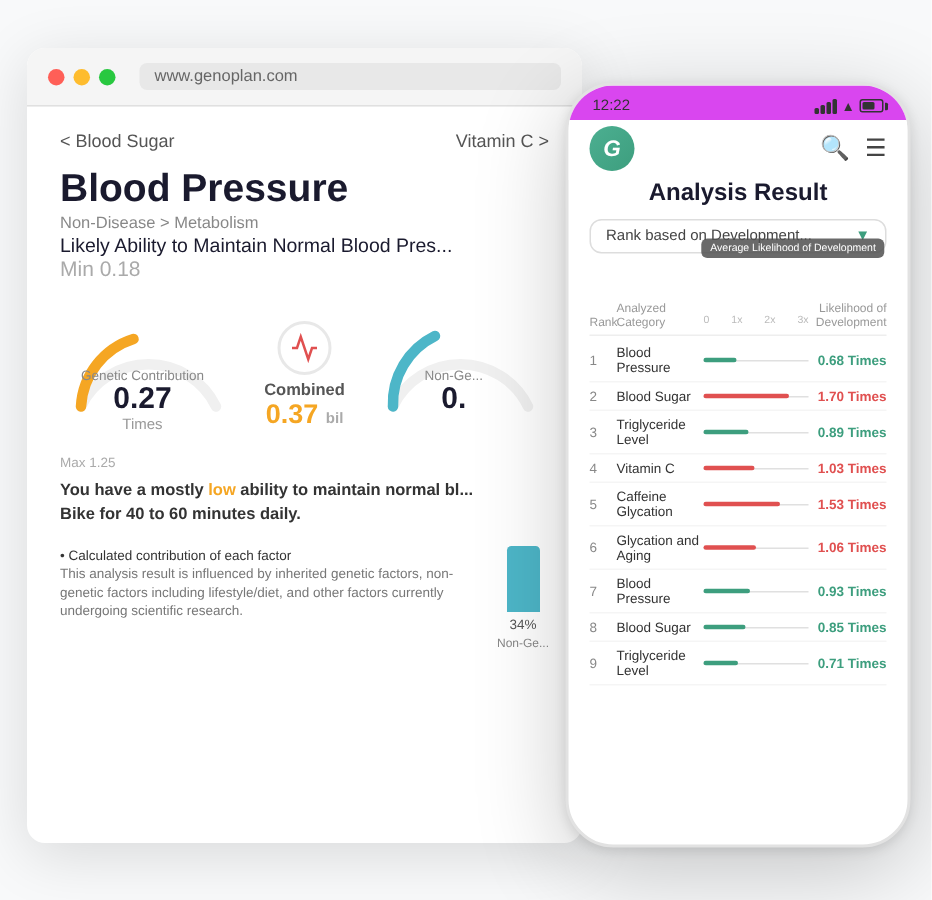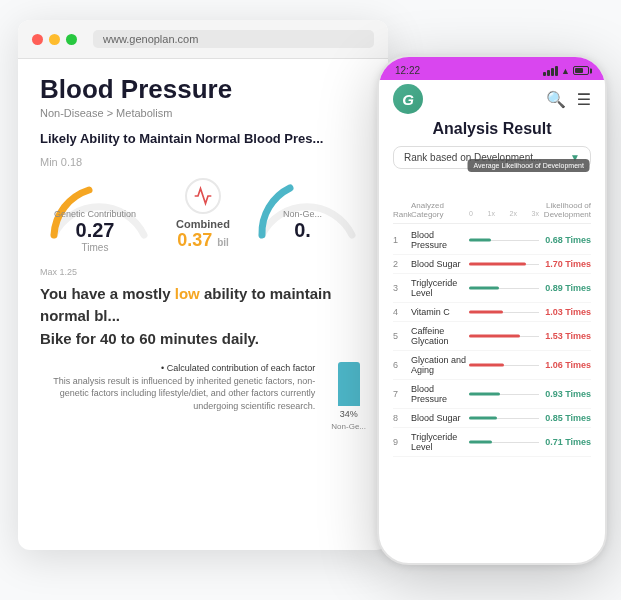--- a/index.html
+++ b/index.html
@@ -12,21 +12,21 @@
       display: flex;
       align-items: center;
       justify-content: center;
       position: relative;
     }
 
     
     .browser-window {
       position: absolute;
       left: 18px;
-      top: 20px;
+      top: 32px;
       width: 370px;
       height: 530px;
       background: #fff;
       border-radius: 12px;
       box-shadow: 0 8px 40px rgba(0,0,0,0.13);
       overflow: hidden;
       z-index: 1;
     }
     .browser-titlebar {
       display: flex;
@@ -78,27 +78,27 @@
     .page-title {
       font-size: 26px;
       font-weight: 800;
       color: #1a1a2e;
       margin-bottom: 3px;
       line-height: 1.1;
     }
     .page-subtitle {
       font-size: 11px;
       color: #888;
-      margin-bottom: 12px;
+      margin-bottom: 1px;
     }
     .section-heading {
       font-size: 13px;
-      font-weight: 700;
+      font-weight: 400;
       color: #1a1a2e;
-      margin-bottom: 10px;
+      margin-bottom: 0;
     }
     .gauge-section {
       display: flex;
       align-items: flex-start;
       gap: 0;
       margin-bottom: 8px;
       position: relative;
     }
     .gauge-value {
       font-size: 20px;
@@ -141,39 +141,38 @@
       font-size: 18px;
       font-weight: 700;
       color: #f5a623;
     }
     .max-label {
       font-size: 9px;
       color: #aaa;
       margin-bottom: 6px;
     }
     .summary-text {
-      font-size: 15px;
+      font-size: 11px;
       color: #333;
       line-height: 1.5;
       margin-bottom: 12px;
     }
     .summary-text b { font-weight: 700; }
     .summary-text .low { color: #f5a623; font-weight: 700; }
     .bar-group {
       display: flex;
       align-items: flex-end;
       gap: 4px;
     }
     .desc-text {
       font-size: 9px;
       color: #777;
       line-height: 1.4;
       flex: 1;
       padding-right: 8px;
-      text-align: right;
     }
     .desc-text .bullet { color: #333; }
     .bar-col {
       display: flex;
       flex-direction: column;
       align-items: center;
       gap: 3px;
     }
     .bar-rect {
       width: 22px;
@@ -181,23 +180,23 @@
     }
     .bar-pct {
       font-size: 9px;
       color: #555;
     }
     .bar-lbl {
       font-size: 8px;
       color: #888;
     }
     .min-label {
-      font-size: 11px;
+      font-size: 14px;
       color: #aaa;
-      margin-bottom: 2px;
+      margin-bottom: 19px;
     }
 
     
     .arc-gauge-wrapper {
       position: relative;
       width: 120px;
     }
 
     
     .phone-wrapper {
@@ -349,20 +348,24 @@
 <body>
 
 <div class="browser-window">
   <div class="browser-titlebar">
     <div class="browser-dot red"></div>
     <div class="browser-dot yellow"></div>
     <div class="browser-dot green"></div>
     <div class="browser-urlbar">www.genoplan.com</div>
   </div>
   <div class="browser-content">
+    <div class="nav-row">
+      <span class="nav-back">&lt; Blood Sugar</span>
+      <span class="nav-forward">Vitamin C &gt;</span>
+    </div>
     <div class="page-title">Blood Pressure</div>
     <div class="page-subtitle">Non-Disease &gt; Metabolism</div>
     <div class="section-heading">Likely Ability to Maintain Normal Blood Pres...</div>
 
     <div style="position:relative;">
       <div class="min-label">Min 0.18</div>
       <div class="gauge-section">
 
         <div class="gauge-left arc-gauge-wrapper">
           <svg width="110" height="75" viewBox="0 0 110 75">

